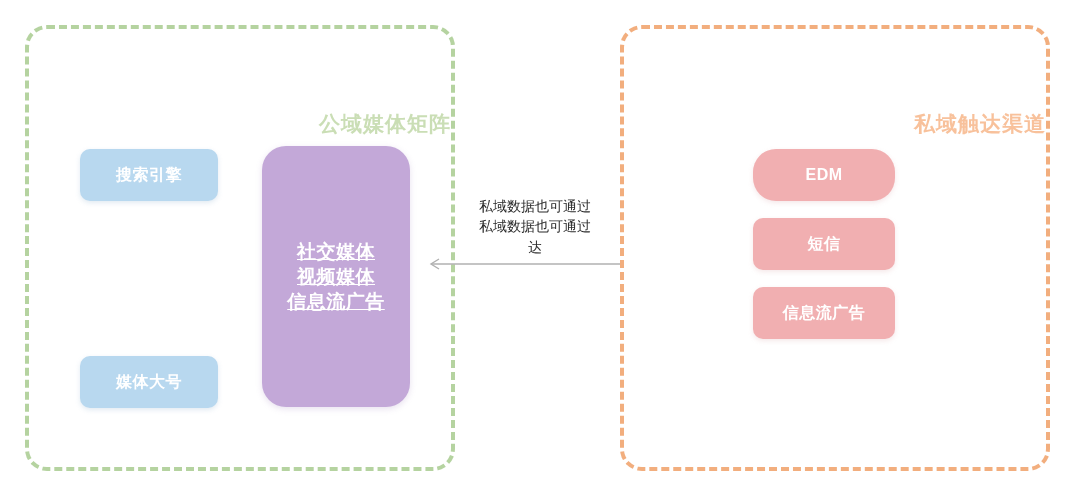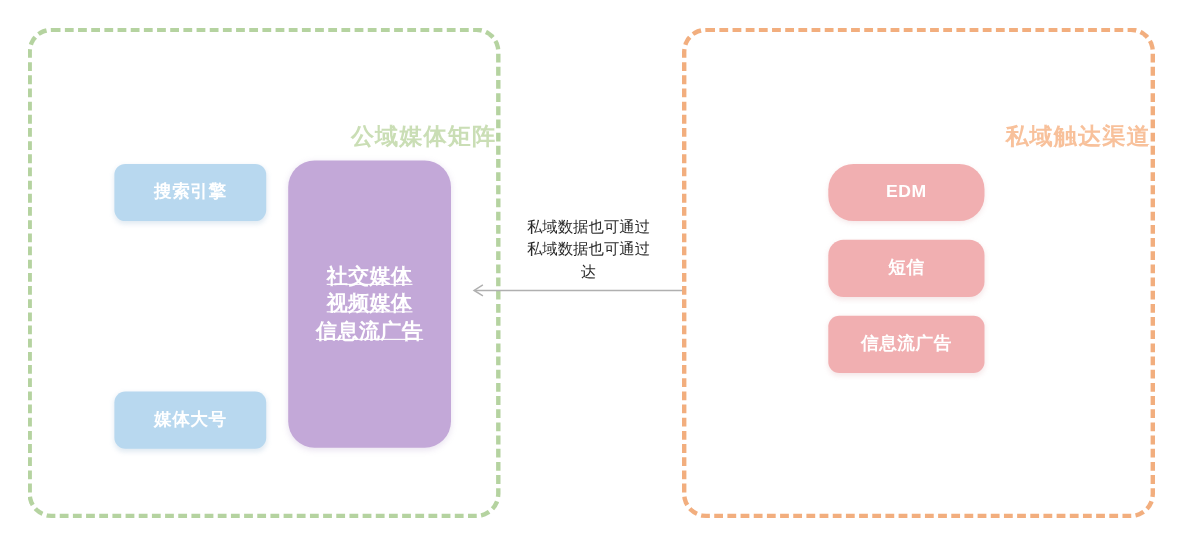--- a/index.html
+++ b/index.html
@@ -75,21 +75,20 @@
   }
 
   
   .card-blue {
     left: 80px;
     width: 138px;
     height: 52px;
     background: #b8d8ef;
     font-size: 16px;
     box-shadow: 0 2px 5px rgba(120,160,195,0.22);
-    margin-left: 24px;
   }
   .card-blue.i0 { top: 149px; }
   .card-blue.i1 { top: 252px; }
   .card-blue.i2 { top: 356px; }
 
   
   .card-purple {
     left: 262px;
     top: 146px;
     width: 148px;
@@ -106,21 +105,21 @@
   
   .card-pink {
     left: 753px;
     width: 142px;
     height: 52px;
     background: #f1afb1;
     font-size: 16px;
     box-shadow: 0 2px 5px rgba(210,150,155,0.22);
   }
   .card-pink.i0 { top: 149px; border-radius: 23px; }
-  .card-pink.i1 { top: 218px; border-radius: 14px; }
+  .card-pink.i1 { top: 218px; }
   .card-pink.i2 { top: 287px; }
   .card-pink.i3 { top: 356px; }
 
   
   .center-note {
     position: absolute;
     left: 455px;
     top: 196px;
     width: 160px;
     text-align: center;

